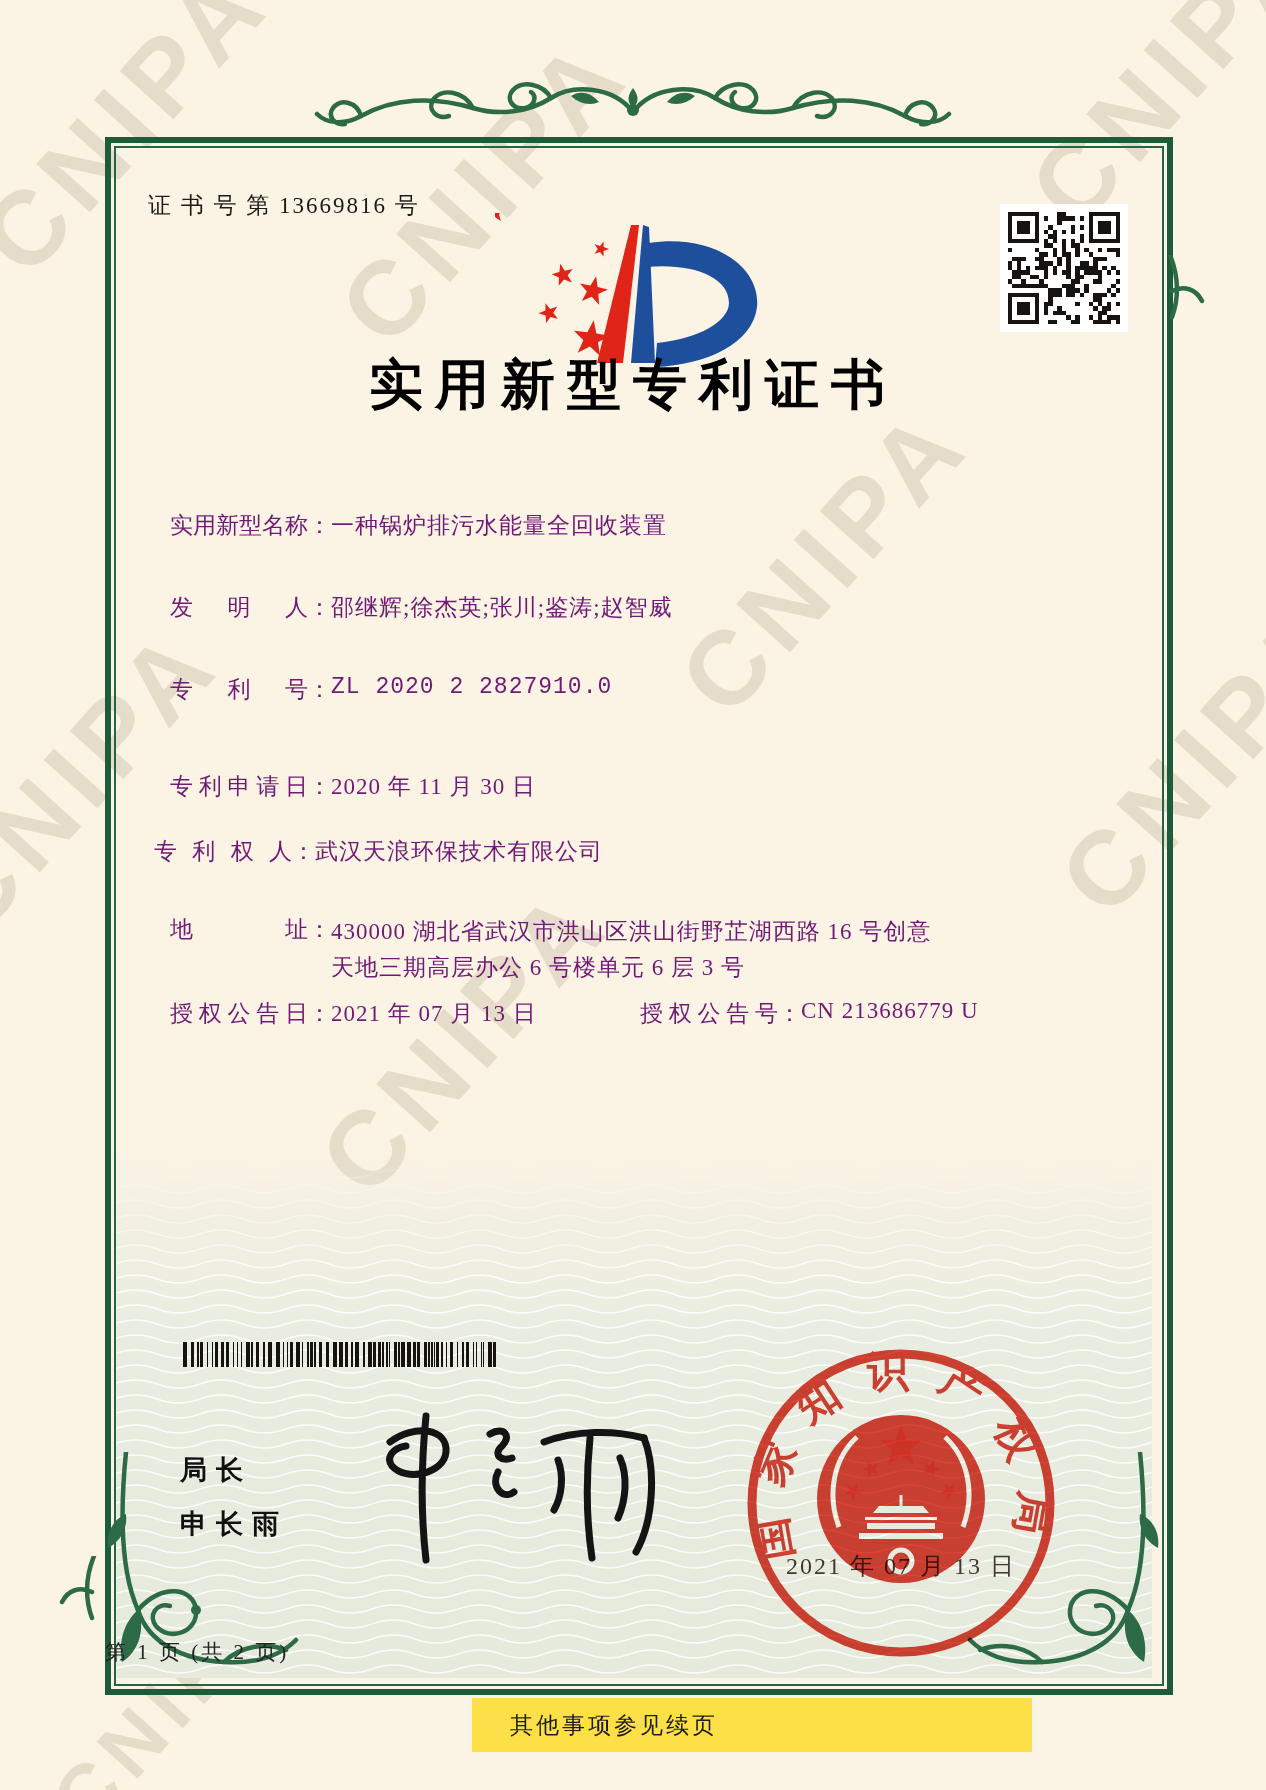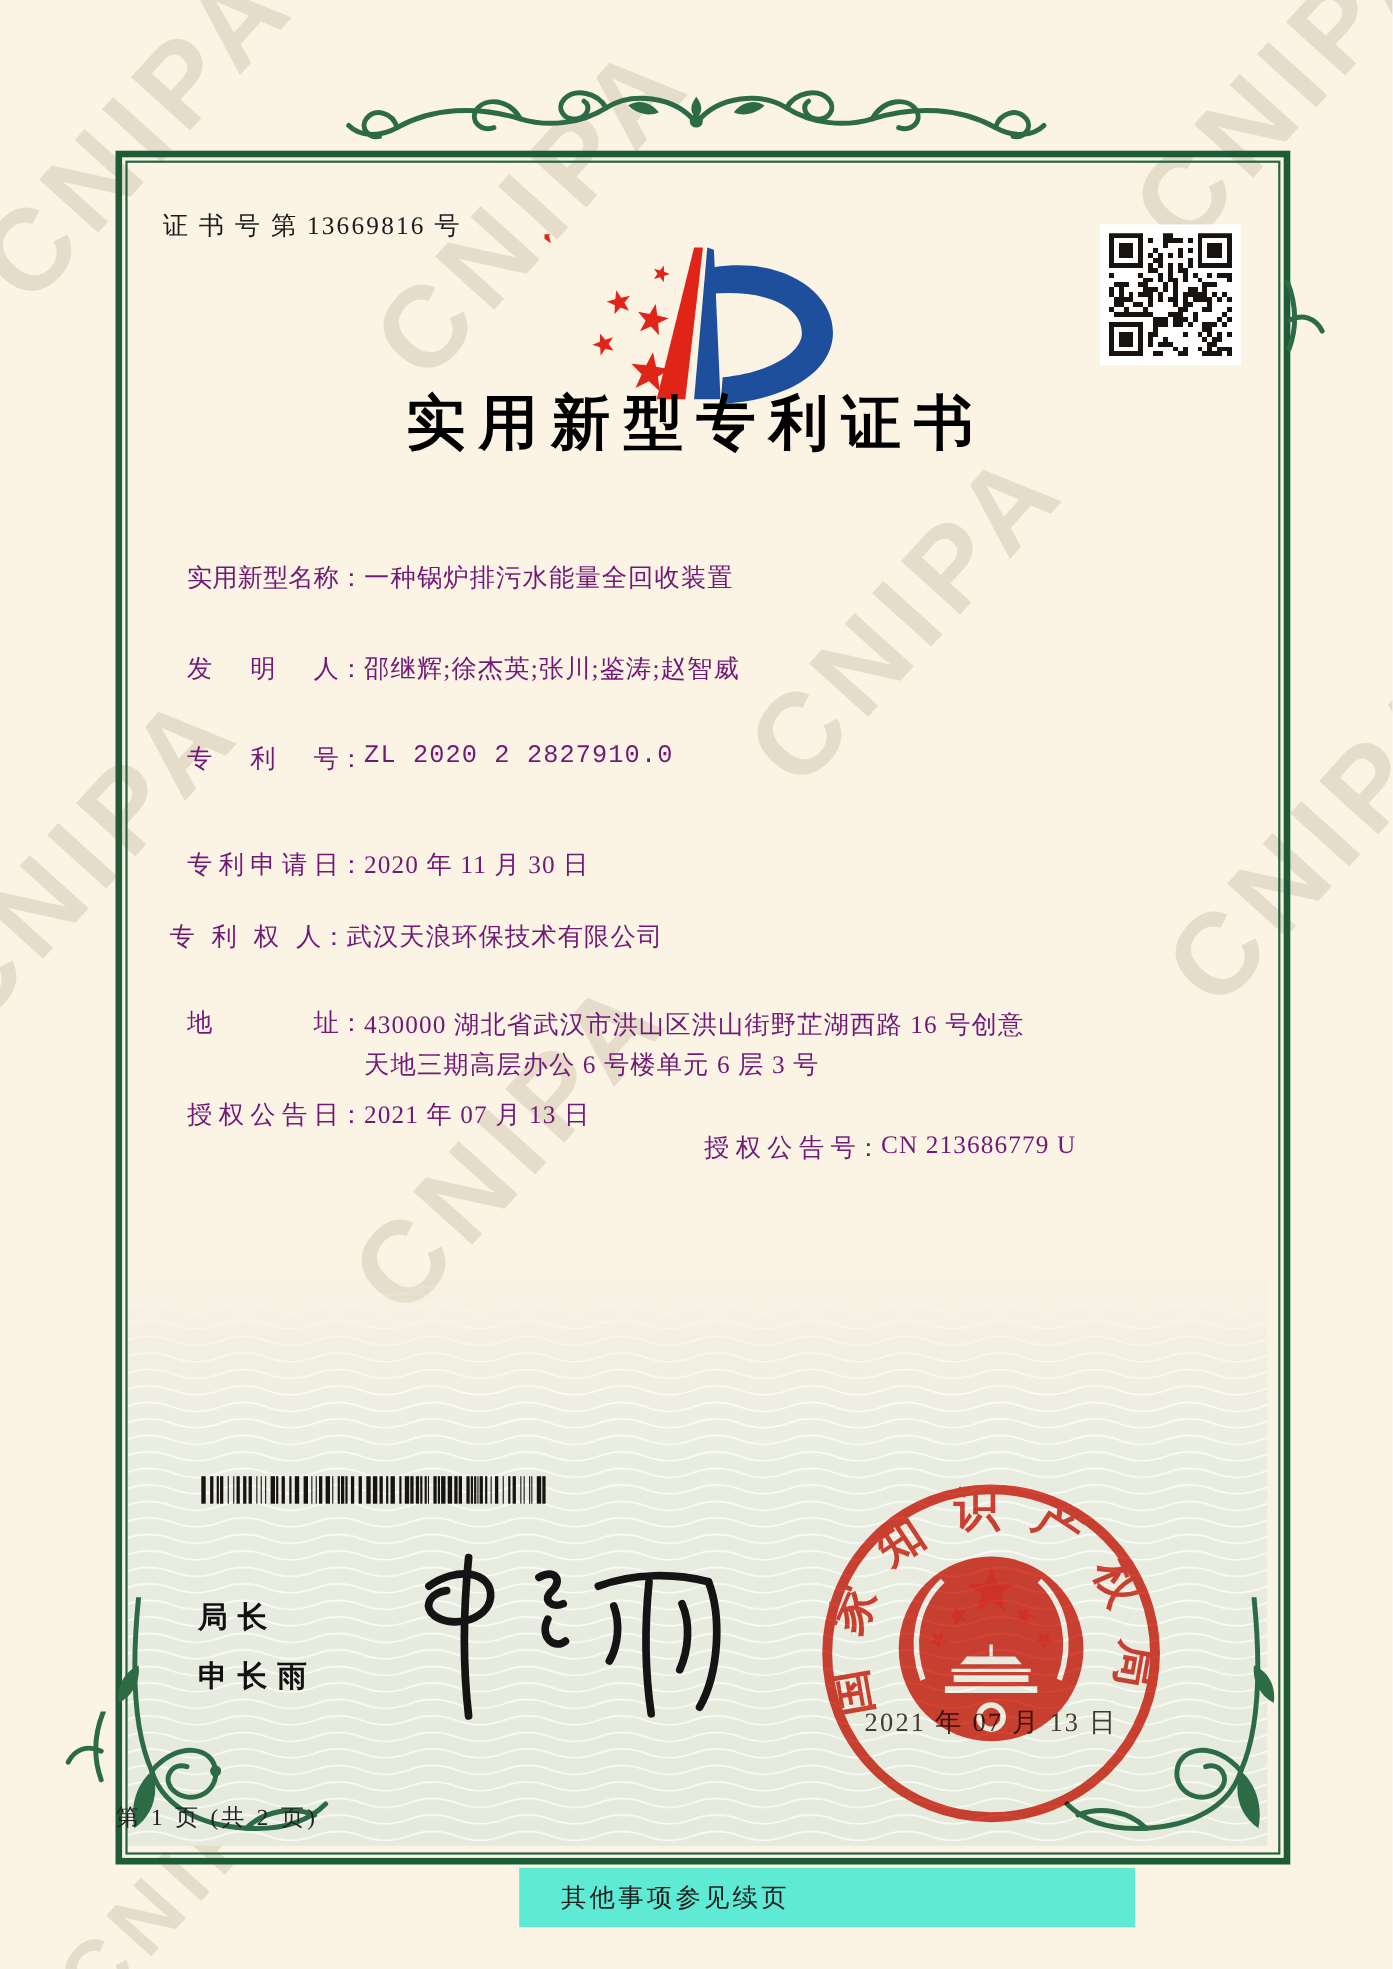--- a/index.html
+++ b/index.html
@@ -47,21 +47,21 @@
       font-size:27px;letter-spacing:9px;color:#111;}
   .signer-title{top:1452px;}
   .signer-name{top:1506px;}
   .signature{position:absolute;left:362px;top:1408px;z-index:6;}
   .signature path{stroke:#141414;stroke-width:7;fill:none;stroke-linecap:round;stroke-linejoin:round;}
   .seal{position:absolute;left:742px;top:1344px;z-index:8;mix-blend-mode:multiply;opacity:.92;}
   .seal-date{position:absolute;left:751px;top:1550px;width:300px;z-index:6;text-align:center;
              font-size:24px;letter-spacing:2px;color:#43392f;}
   .page-no{position:absolute;left:105px;top:1638px;width:1056px;z-index:6;text-align:left;
            font-size:21px;letter-spacing:3px;color:#222;}
-  .bottom-box{position:absolute;left:472px;top:1698px;width:560px;height:54px;background:#5eead4;z-index:6;}
+  .bottom-box{position:absolute;left:472px;top:1698px;width:560px;height:54px;background:#fde047;z-index:6;}
   .bottom-box span{display:block;padding:12px 0 0 38px;font-size:23px;letter-spacing:3px;color:#1c1c1c;}
 </style>
 </head>
 <body>
 
 <div class="page">
 
   <span class="wm" style="left:-60px;top:60px;">CNIPA</span>
   <span class="wm" style="left:300px;top:130px;">CNIPA</span>
   <span class="wm" style="left:990px;top:10px;">CNIPA</span>
@@ -442,21 +442,21 @@
   </div>
   <div class="field" style="left:154px;top:836px;">
     <span class="flabel">专利权人</span><span>：</span><span class="fvalue">武汉天浪环保技术有限公司</span>
   </div>
   <div class="field" style="left:170px;top:914px;">
     <span class="flabel">地址</span><span>：</span><span class="fvalue wrap">430000  湖北省武汉市洪山区洪山街野芷湖西路 16 号创意天地三期高层办公 6 号楼单元 6 层 3 号</span>
   </div>
   <div class="field" style="left:170px;top:998px;">
     <span class="flabel">授权公告日</span><span>：</span><span class="fvalue">2021 年 07 月 13 日</span>
   </div>
-  <div class="field" style="left:640px;top:998px;margin-top:30px;">
+  <div class="field" style="left:640px;top:998px;">
     <span class="flabel">授权公告号</span><span>：</span><span class="fvalue">CN 213686779 U</span>
   </div>
 
   <div class="body-text">
   </div>
 
   <div class="barcode" id="barcode">
       <i style="left:0px;width:4px"></i>
       <i style="left:8px;width:3px"></i>
       <i style="left:14px;width:2px"></i>

